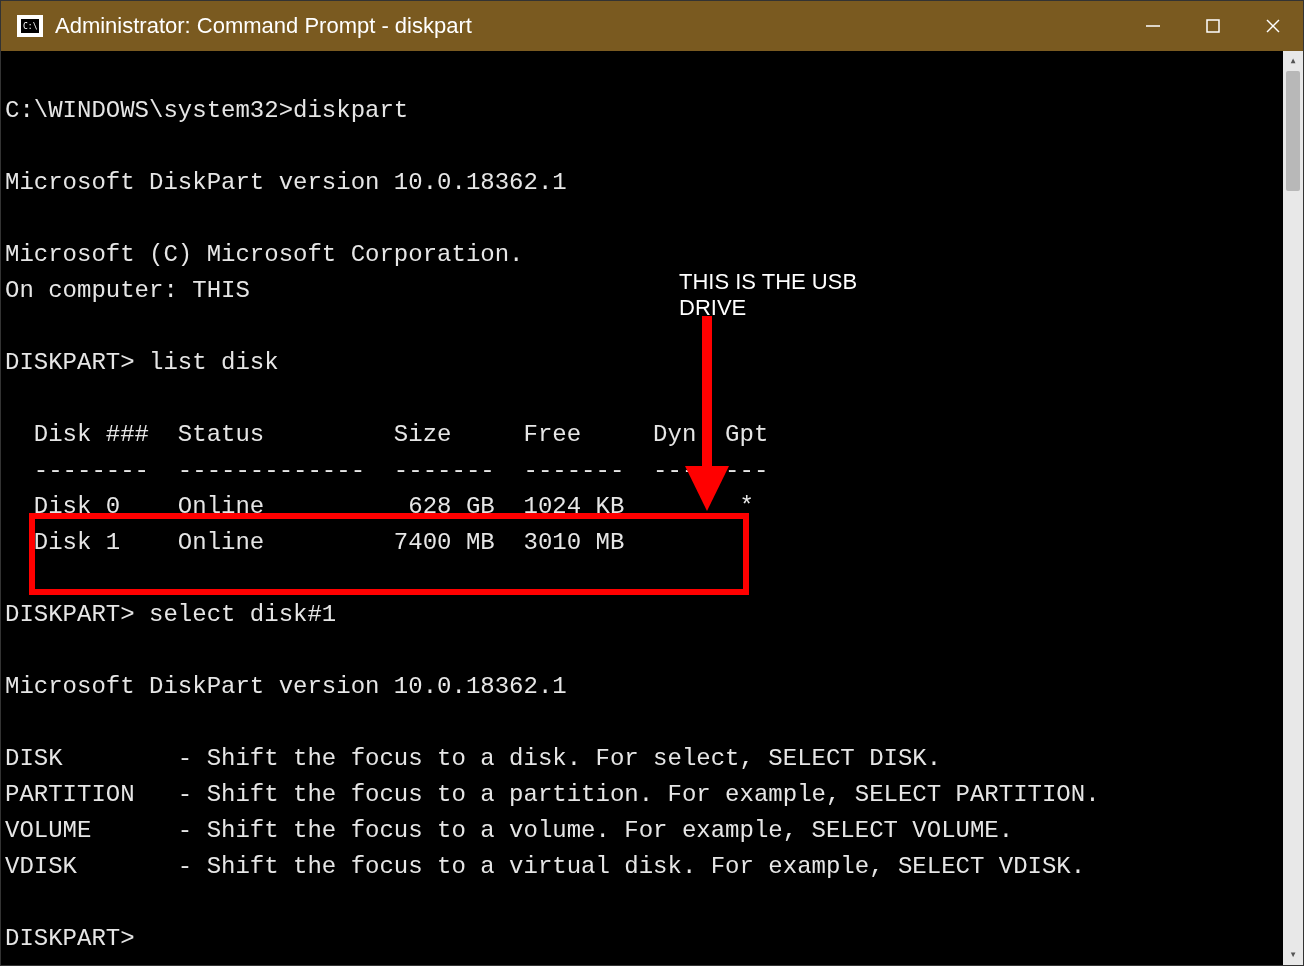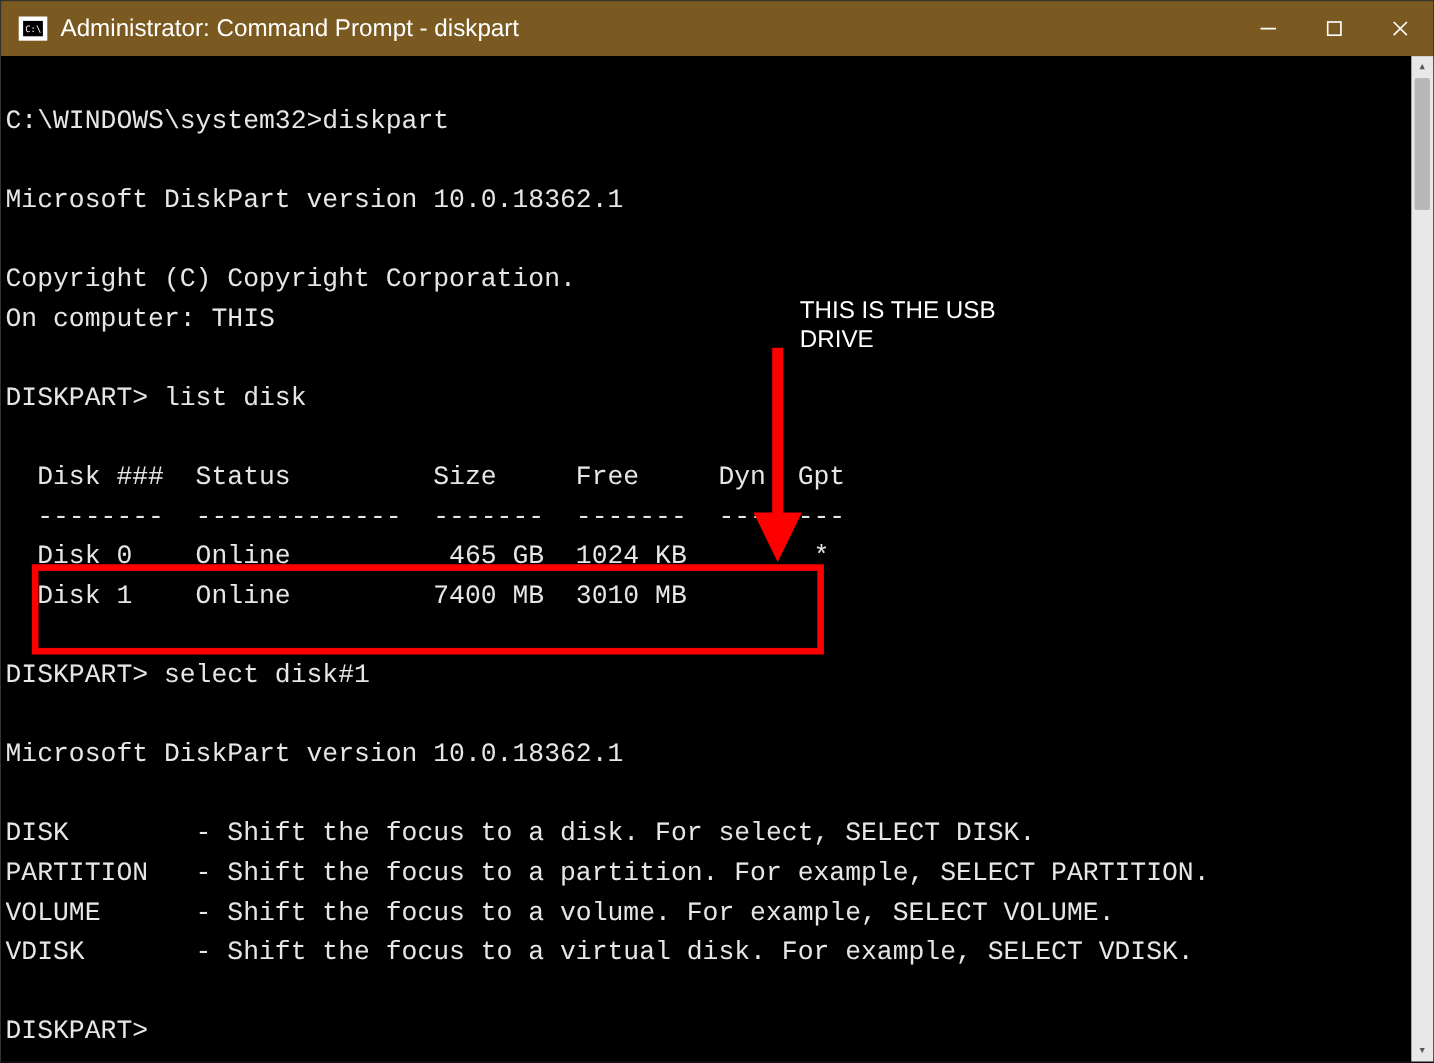--- a/index.html
+++ b/index.html
@@ -175,44 +175,44 @@
     </div>
   </div>
 
   <div class="terminal-area">
 
     <div class="terminal-content">
 <pre class="termtext"><span>C:\WINDOWS\system32&gt;diskpart</span>
 
 <span>Microsoft DiskPart version 10.0.18362.1</span>
 
-<span>Copyright (C) Copyright Corporation.</span>
+<span>Microsoft (C) Microsoft Corporation.</span>
 <span>On computer: THIS</span>
 
 <span>DISKPART&gt; list disk</span>
 
 <span>  Disk ###  Status         Size     Free     Dyn  Gpt</span>
 <span>  --------  -------------  -------  -------  ---  ---</span>
-<span>  Disk 0    Online          465 GB  1024 KB        *</span>
+<span>  Disk 0    Online          628 GB  1024 KB        *</span>
 <span>  Disk 1    Online         7400 MB  3010 MB</span>
 
 <span>DISKPART&gt; select disk#1</span>
 
 <span>Microsoft DiskPart version 10.0.18362.1</span>
 
 <span>DISK        - Shift the focus to a disk. For select, SELECT DISK.</span>
 <span>PARTITION   - Shift the focus to a partition. For example, SELECT PARTITION.</span>
 <span>VOLUME      - Shift the focus to a volume. For example, SELECT VOLUME.</span>
 <span>VDISK       - Shift the focus to a virtual disk. For example, SELECT VDISK.</span>
 
 <span>DISKPART&gt;</span></pre>
     </div>
 
     <div class="annotation" style="left:0; top:0; right:0; bottom:0;">
-      <div class="ann-label" style="left:678px; top:218px;margin-left:48px;">THIS IS THE USB
+      <div class="ann-label" style="left:678px; top:218px;">THIS IS THE USB
 DRIVE</div>
       <svg style="position:absolute; left:676px; top:265px;" width="60" height="200" viewBox="0 0 60 200">
         <line x1="30" y1="0" x2="30" y2="170" stroke="#f00" stroke-width="10"></line>
         <polygon points="8,150 52,150 30,195" fill="#f00"></polygon>
       </svg>
       <div class="red-box" style="left:28px; top:462px; width:720px; height:82px;"></div>
     </div>
 
     <div class="scrollbar">
       <div class="scroll-arrow up">▴</div>

